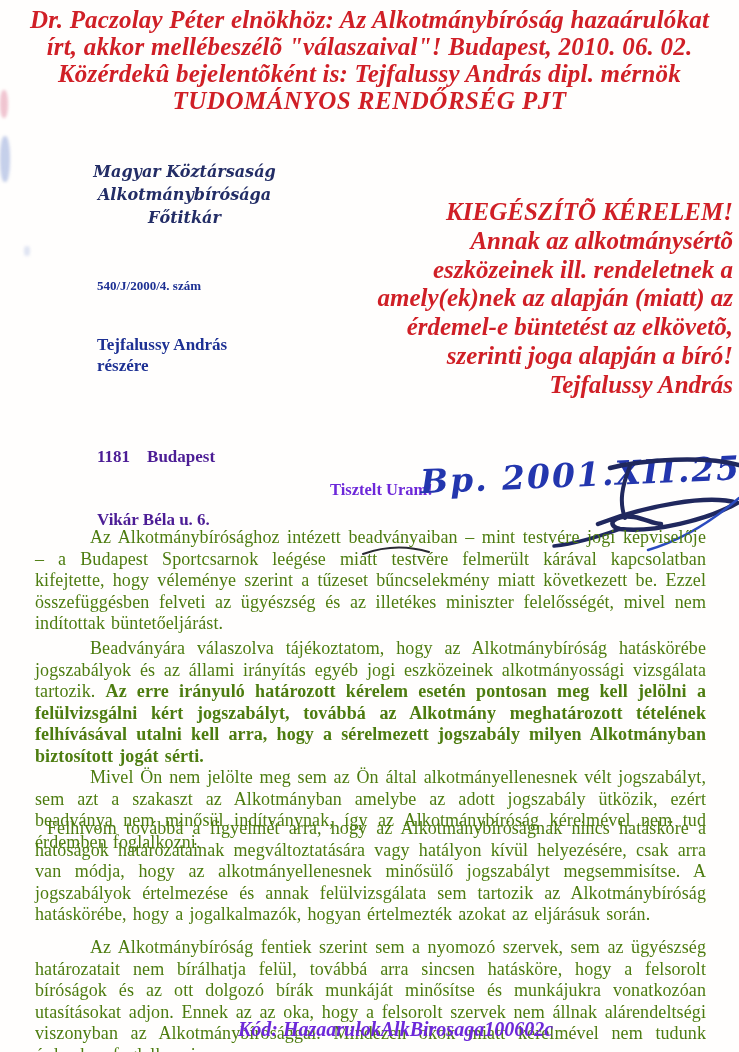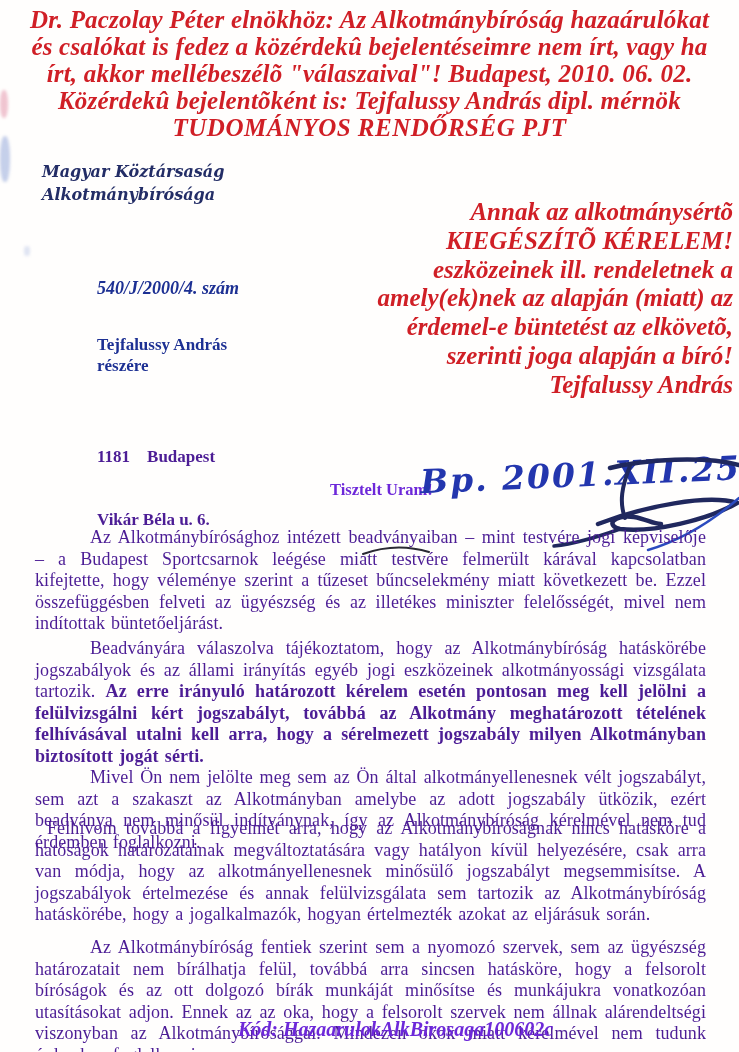--- a/index.html
+++ b/index.html
@@ -17,29 +17,30 @@
     font-family:"Liberation Serif",serif;
     font-style:italic;font-weight:700;
     font-size:25px;line-height:27px;
     color:#d01f26;
     letter-spacing:.2px;
   }
   .banner .caps-line{letter-spacing:.5px;}
   
   .letterhead{
     position:absolute;top:160px;left:42px;width:285px;
+    text-align:center;
     font-family:"DejaVu Serif",serif;
     font-style:italic;font-weight:600;
     font-size:16px;line-height:23px;
     color:#232d66;
   }
   
   .case-number{
     position:absolute;top:278px;left:97px;
-    font-size:18px;color:#1d3093;font-weight:600;font-style:italic;
+    font-size:13px;color:#1d3093;font-weight:600;
   }
   .addressee{
     position:absolute;top:334px;left:97px;
     font-size:17px;line-height:21px;color:#1d3093;font-weight:600;
   }
   .postal{
     position:absolute;top:404px;left:97px;
     font-size:17px;line-height:21px;color:#4c1d95;font-weight:600;
     white-space:pre;
   }
@@ -68,21 +69,21 @@
   }
   .signature-svg{position:absolute;top:428px;left:540px;}
   .caret-svg{position:absolute;top:541px;left:360px;}
   
   .para{
     position:absolute;left:35px;width:671px;
     margin:0;
     font-family:"Liberation Serif",serif;
     font-size:18px;line-height:21.5px;
     letter-spacing:.1px;word-spacing:1.5px;
-    color:#4c1d95;
+    color:#4d7c0f;
     text-align:justify;
     text-indent:55px;
   }
   .para b{font-weight:700;}
   #p1{top:527px;}
   #p2{top:638px;}
   #p3{top:767px;}
   #p4{top:818px;text-indent:12px;}
   #p5{top:924px;margin-top:13px;}
   
@@ -103,44 +104,44 @@
 <body>
 
 <div class="page">
 
   <div class="smudge smudge-pink"></div>
   <div class="smudge smudge-blue"></div>
   <div class="smudge smudge-dot"></div>
 
   <div class="banner">
     <div>Dr. Paczolay Péter elnökhöz: Az Alkotmánybíróság hazaárulókat</div>
-    <div>és csalókat is fedez a közérdekû bejelentéseimre nem írt, vagy ha</div>
     <div>írt, akkor mellébeszélõ "válaszaival"! Budapest, 2010. 06. 02.</div>
     <div>Közérdekû bejelentõként is: Tejfalussy András dipl. mérnök</div>
     <div class="caps-line">TUDOMÁNYOS RENDŐRSÉG PJT</div>
   </div>
 
   <div class="letterhead">
     <div>Magyar Köztársaság Alkotmánybírósága</div>
+    <div>Főtitkár</div>
   </div>
 
   <div class="case-number">540/J/2000/4. szám</div>
 
   <div class="addressee">
     <div>Tejfalussy András</div>
     <div>részére</div>
   </div>
   <div class="postal">
     <div>1181    Budapest</div>
     <div>Vikár Béla u. 6.</div>
   </div>
 
   <div class="petition">
+    <div>KIEGÉSZÍTÕ KÉRELEM!</div>
     <div>Annak az alkotmánysértõ</div>
-    <div>KIEGÉSZÍTÕ KÉRELEM!</div>
     <div>eszközeinek ill. rendeletnek a</div>
     <div>amely(ek)nek az alapján (miatt) az</div>
     <div>érdemel-e büntetést az elkövetõ,</div>
     <div>szerinti joga alapján a bíró!</div>
     <div>Tejfalussy András</div>
   </div>
 
   <div class="salutation">Tisztelt Uram!</div>
 
   <div class="hand-date">Bp. 2001.XII.25.</div>

